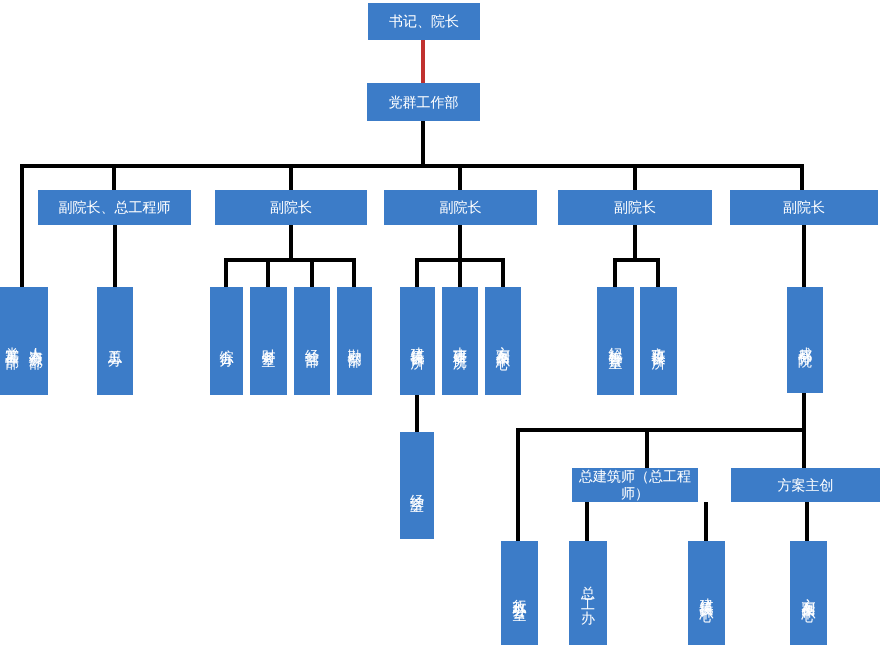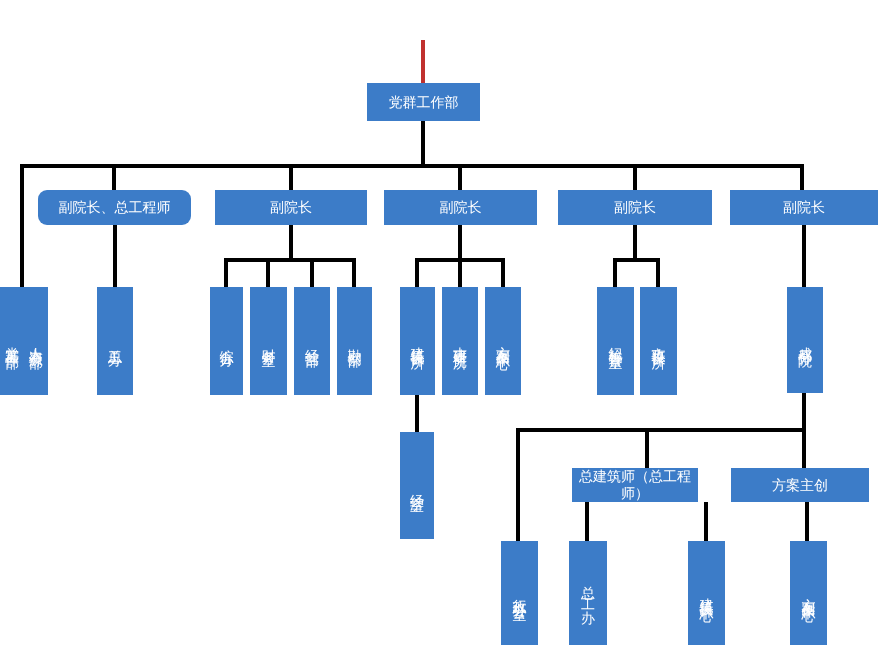--- a/index.html
+++ b/index.html
@@ -23,40 +23,40 @@
   }
   .node.v, .vtext{
     writing-mode:vertical-rl;
     text-orientation:upright;
     letter-spacing:2px;
   }
   .combo{gap:7px;}
   
   #n-secretary{left:368px;top:3px;width:112px;height:37px;}
   #n-exec{left:367px;top:83px;width:113px;height:38px;}
-  #n-vd1{left:38px;top:190px;width:153px;height:35px;border-radius:9px;}
+  #n-vd1{left:38px;top:190px;width:153px;height:35px;}
   #n-vd2{left:215px;top:190px;width:152px;height:35px;}
   #n-vd3{left:384px;top:190px;width:153px;height:35px;}
   #n-vd4{left:558px;top:190px;width:154px;height:35px;}
   #n-vd5{left:730px;top:190px;width:148px;height:35px;}
   #n-party-hr{left:0px;top:287px;width:48px;height:108px;}
   #n-zgb{left:97px;top:287px;width:36px;height:108px;}
   #n-zhb{left:210px;top:287px;width:33px;height:108px;}
   #n-cws{left:250px;top:287px;width:37px;height:108px;}
   #n-jyb{left:294px;top:287px;width:36px;height:108px;}
   #n-kcb{left:337px;top:287px;width:35px;height:108px;}
   #n-jzsjs{left:400px;top:287px;width:35px;height:108px;}
   #n-gjyjs{left:442px;top:287px;width:36px;height:108px;}
   #n-faczzx{left:485px;top:287px;width:36px;height:108px;}
   #n-jjdcs{left:597px;top:287px;width:37px;height:108px;}
   #n-szsjs{left:640px;top:287px;width:37px;height:108px;}
   #n-cdfy{left:787px;top:287px;width:36px;height:106px;}
   #n-jjs{left:400px;top:432px;width:34px;height:107px;}
   #n-zjzs{left:572px;top:468px;width:126px;height:34px;}
-  #n-fazc{left:731px;top:468px;width:138px;height:34px;}
+  #n-fazc{left:731px;top:468px;width:149px;height:34px;}
   #n-xzbgs{left:501px;top:541px;width:37px;height:104px;}
   #n-zgb2{left:569px;top:541px;width:38px;height:104px;letter-spacing:13px;}
   #n-jzsjzx{left:688px;top:541px;width:37px;height:104px;}
   #n-faczzx2{left:790px;top:541px;width:37px;height:104px;}
 </style>
 </head>
 <body>
 
 <div id="canvas">
 
@@ -96,20 +96,21 @@
 
   <div class="ln" style="left:802px;top:393px;width:4px;height:35px;"></div>
   <div class="ln" style="left:516px;top:428px;width:290px;height:4px;"></div>
   <div class="ln" style="left:516px;top:432px;width:4px;height:109px;"></div>
   <div class="ln" style="left:645px;top:432px;width:4px;height:36px;"></div>
   <div class="ln" style="left:802px;top:432px;width:4px;height:36px;"></div>
   <div class="ln" style="left:585px;top:502px;width:4px;height:39px;"></div>
   <div class="ln" style="left:704px;top:502px;width:4px;height:39px;"></div>
   <div class="ln" style="left:805px;top:502px;width:4px;height:39px;"></div>
 
+  <div class="node h" id="n-secretary">书记、院长</div>
   <div class="node h" id="n-exec">党群工作部</div>
 
   <div class="node h" id="n-vd1">副院长、总工程师</div>
   <div class="node h" id="n-vd2">副院长</div>
   <div class="node h" id="n-vd3">副院长</div>
   <div class="node h" id="n-vd4">副院长</div>
   <div class="node h" id="n-vd5">副院长</div>
 
   <div class="node combo" id="n-party-hr">
     <span class="vtext">党群工作部</span>

